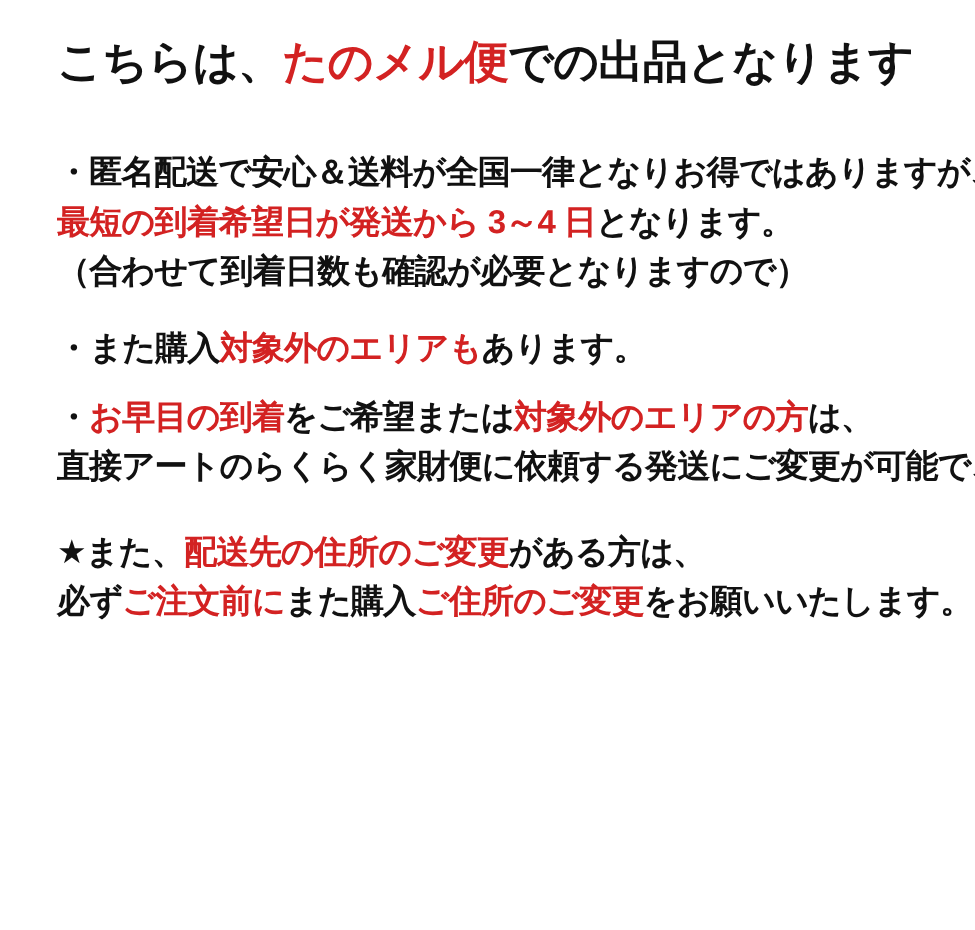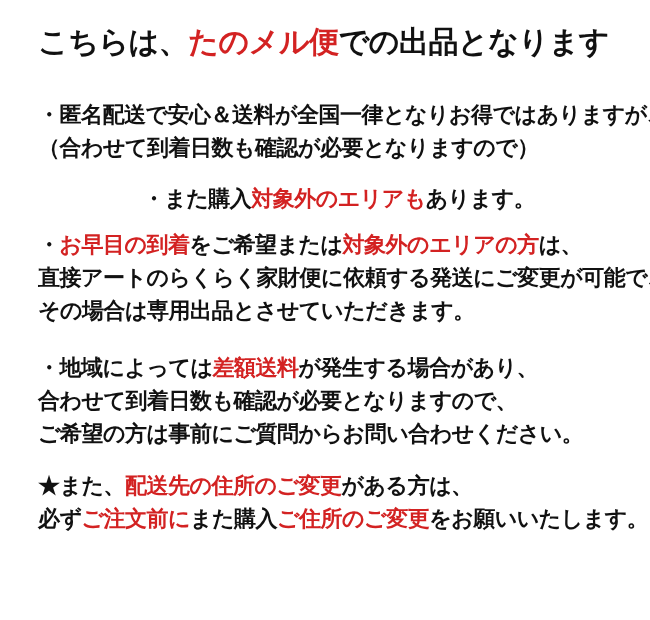--- a/index.html
+++ b/index.html
@@ -24,21 +24,21 @@
     margin: 0;
     font-size: 30px;
     font-weight: 700;
     line-height: 40px;
     letter-spacing: -0.5px;
     white-space: nowrap;
     color: var(--black, #111111);
   }
   .paragraph { margin: 0; }
   .paragraph:nth-of-type(1) { margin-top: 36px; }
-  .paragraph:nth-of-type(2) { margin-top: 18px; text-align: center; }
+  .paragraph:nth-of-type(2) { margin-top: 18px; }
   .paragraph:nth-of-type(3) { margin-top: 13px; }
   .paragraph:nth-of-type(4) { margin-top: 24px; }
   .paragraph:nth-of-type(5) { margin-top: 19px; font-family: Liberation Serif, serif; }
   .line {
     font-size: 22px;
     font-weight: 700;
     line-height: 33px;
     letter-spacing: -0.5px;
     white-space: nowrap;
     color: var(--black, #111111);
@@ -47,33 +47,28 @@
   .red   { color: var(--red, #d32222); }
 </style>
 </head>
 <body>
 
 <div class="page">
   <h1 class="title"><span class="black">こちらは、</span><span class="red">たのメル便</span><span class="black">での出品となります</span></h1>
   <div>
       <div class="paragraph">
         <div class="line"><span class="black">・匿名配送で安心＆送料が全国一律となりお得ではありますが、</span></div>
+        <div class="line"><span class="red">最短の到着希望日が発送から 3～4 日</span><span class="black">となります。</span></div>
         <div class="line"><span class="black">（合わせて到着日数も確認が必要となりますので）</span></div>
       </div>
       <div class="paragraph">
         <div class="line"><span class="black">・また購入</span><span class="red">対象外のエリアも</span><span class="black">あります。</span></div>
       </div>
       <div class="paragraph">
         <div class="line"><span class="black">・</span><span class="red">お早目の到着</span><span class="black">をご希望または</span><span class="red">対象外のエリアの方</span><span class="black">は、</span></div>
         <div class="line"><span class="black">直接アートのらくらく家財便に依頼する発送にご変更が可能で、</span></div>
-        <div class="line"><span class="black">その場合は専用出品とさせていただきます。</span></div>
-      </div>
-      <div class="paragraph">
-        <div class="line"><span class="black">・地域によっては</span><span class="red">差額送料</span><span class="black">が発生する場合があり、</span></div>
-        <div class="line"><span class="black">合わせて到着日数も確認が必要となりますので、</span></div>
-        <div class="line"><span class="black">ご希望の方は事前にご質問からお問い合わせください。</span></div>
       </div>
       <div class="paragraph">
         <div class="line"><span class="black">★また、</span><span class="red">配送先の住所のご変更</span><span class="black">がある方は、</span></div>
         <div class="line"><span class="black">必ず</span><span class="red">ご注文前に</span><span class="black">また購入</span><span class="red">ご住所のご変更</span><span class="black">をお願いいたします。</span></div>
       </div>
     </div>
 </div>
 
 </body></html>

